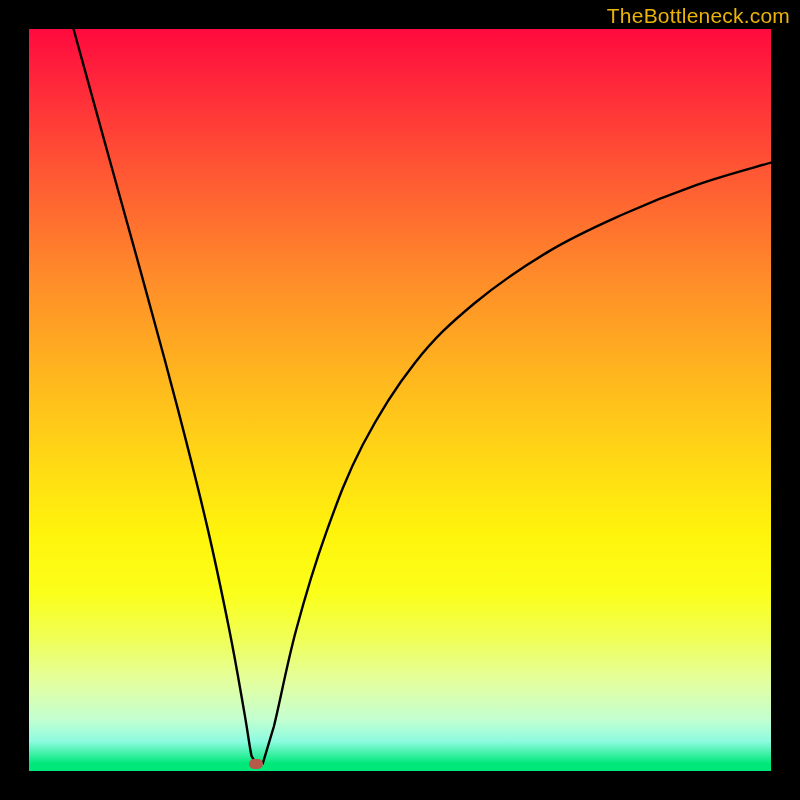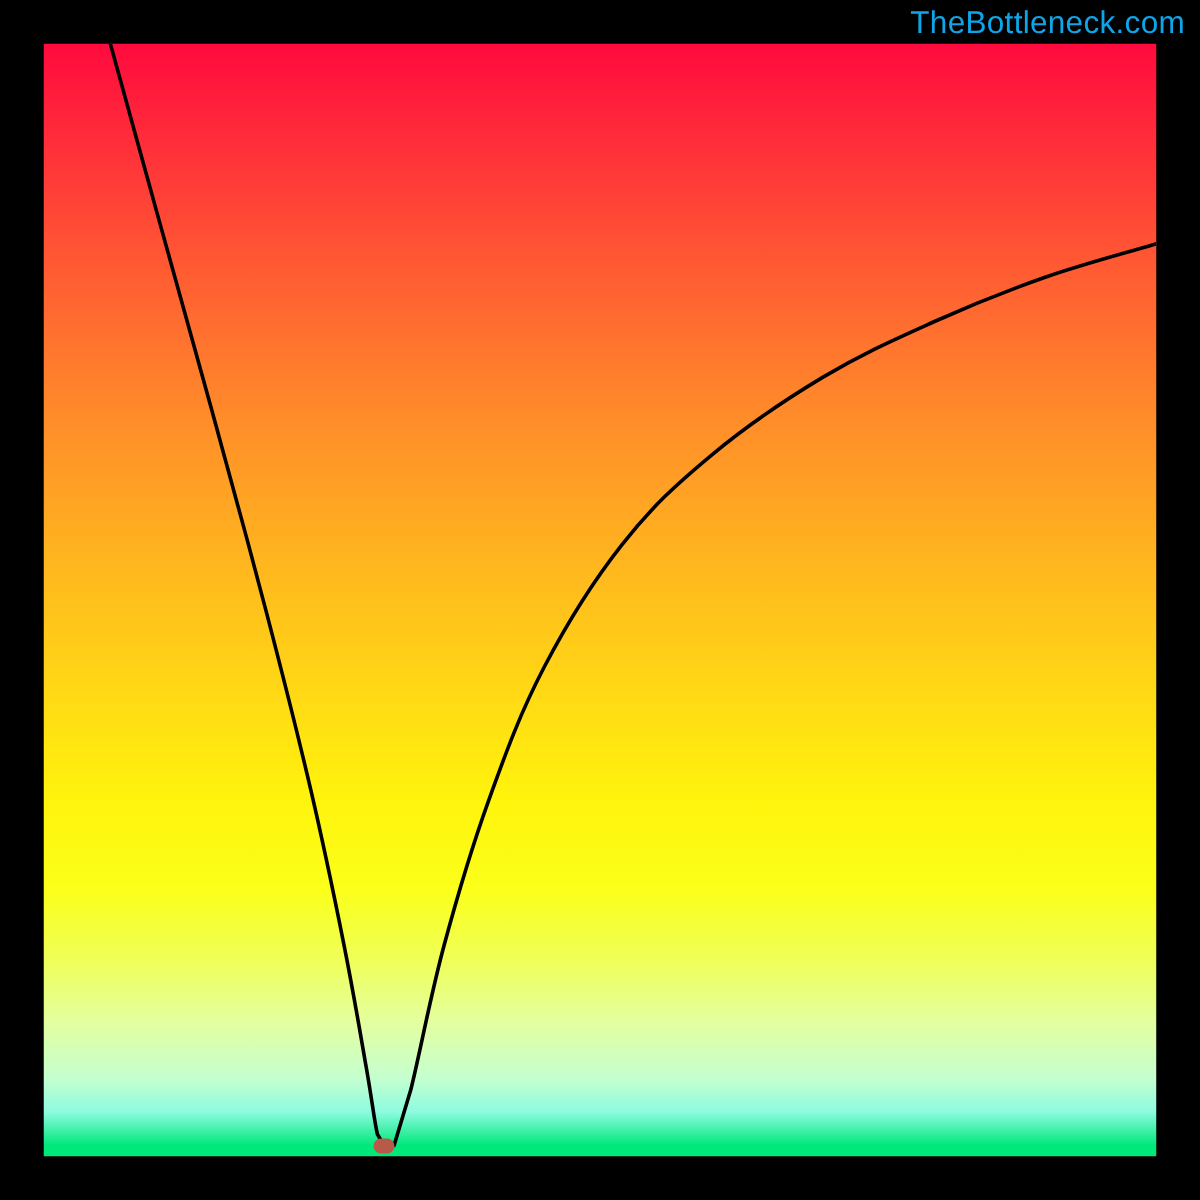--- a/index.html
+++ b/index.html
@@ -55,21 +55,21 @@
     width: 14px;
     height: 10px;
     border-radius: 5px;
     background: #b85a4a;
     transform: translate(-50%, -50%);
   }
   .watermark {
     position: absolute;
     top: 4px;
     right: 10px;
-    color: #0ea5e9;
+    color: #eab308;
     font-size: 21px;
     font-weight: 400;
     letter-spacing: 0.2px;
   }
 </style>
 </head>
 <body>
 
 <div class="frame">
   <div class="plot">

